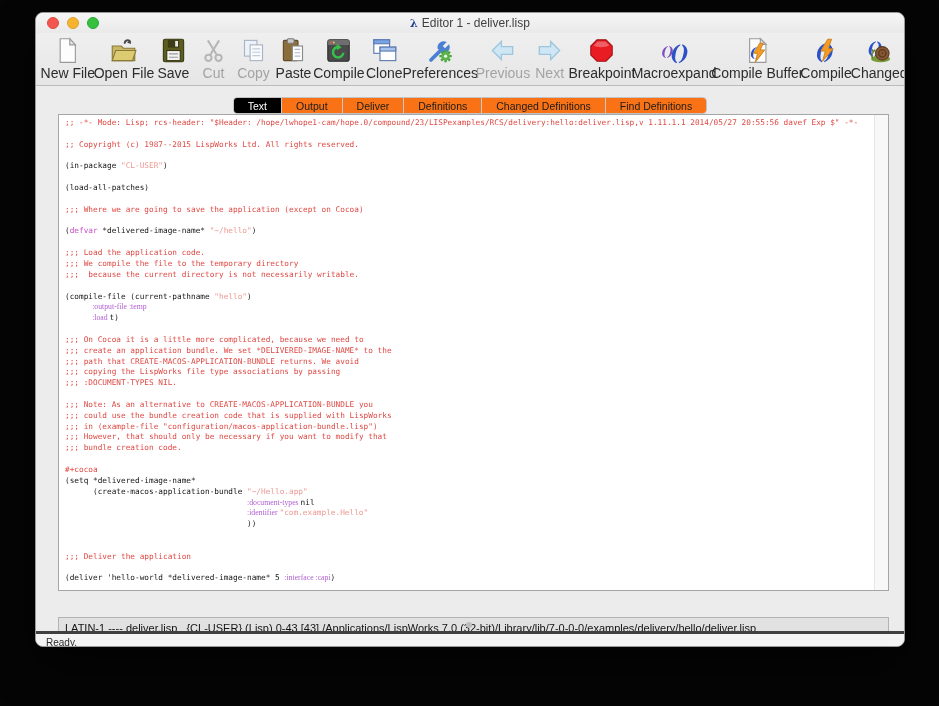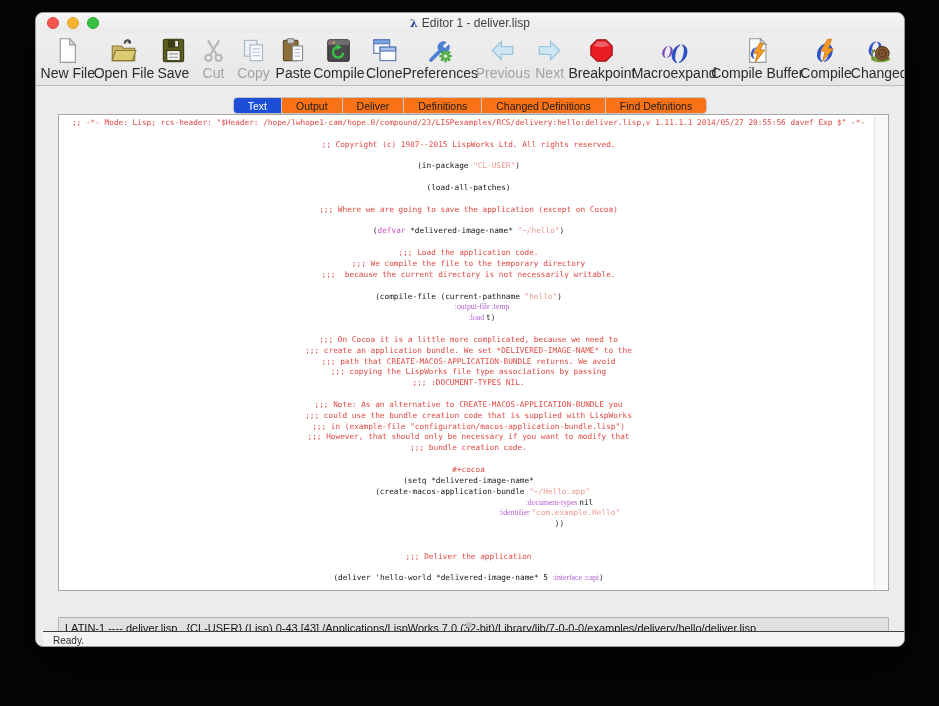--- a/index.html
+++ b/index.html
@@ -48,25 +48,25 @@
   }
   .segments{
     display:flex;background:#ffffff;border:1px solid #c3c3c3;border-radius:4px;overflow:hidden;
     height:17px;box-sizing:border-box;
   }
   .tab{
     font-size:10.5px;color:#1b1b1b;padding:1px 14px 0 14px;display:flex;align-items:center;
     border-right:1px solid #c9c9c9;background:#f97316;white-space:nowrap;
   }
   .tab:last-child{border-right:none;text-align:right;}
-  .tab.selected{background:#1d4ed8;color:#ffffff;}
+  .tab.selected{background:#000000;color:#ffffff;}
   
   .editorpanel{
     position:absolute;left:22px;top:101px;width:831px;height:477px;
-    background:#ffffff;border:1px solid #a6a6a6;box-sizing:border-box;overflow:hidden;text-align:center;
+    background:#ffffff;border:1px solid #a6a6a6;box-sizing:border-box;overflow:hidden;
   }
   .code{
     margin:0;padding:3px 16px 0 6px;font-family:"DejaVu Sans Mono",monospace;
     font-size:7.75px;line-height:10.85px;color:#161616;white-space:pre;overflow:hidden;height:100%;
     box-sizing:border-box;
   }
   .cl{height:10.85px;}
   .tk-cm{color:#df4a45;}
   .tk-s{color:#ec9a94;}
   .tk-k{color:#b160d2;font-family:Liberation Serif, serif;}
@@ -82,22 +82,22 @@
     background:#e1e1e1;border:1px solid #b3b3b3;box-sizing:border-box;
     font-size:11px;color:#141414;display:flex;align-items:center;padding-left:6px;
     white-space:pre;overflow:hidden;
   }
   .knob{
     position:absolute;left:430px;top:609px;width:6px;height:6px;border-radius:50%;
     background:#bdbdbd;
   }
   
   .echo{
-    position:absolute;left:7px;right:0;top:618px;height:17px;
-    background:#f4f4f4;border-top:1px solid #404040;
+    position:absolute;left:0;right:0;top:618px;height:17px;
+    background:#f4f4f4;border-top:3px solid #404040;
     font-size:10px;color:#2a2a2a;display:flex;align-items:center;padding-left:10px;
   }
 </style>
 </head>
 <body>
 
 <div class="window">
 
   <div class="titlebar">
     <div class="lights">

